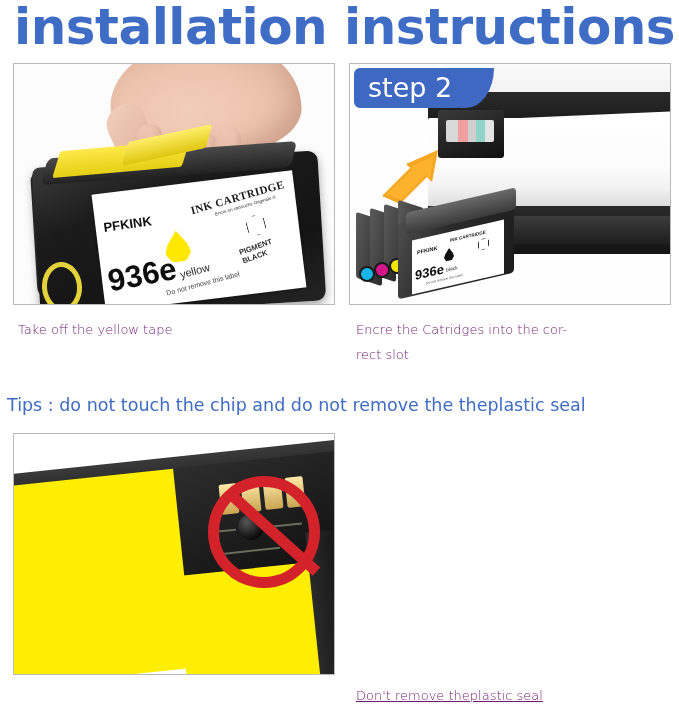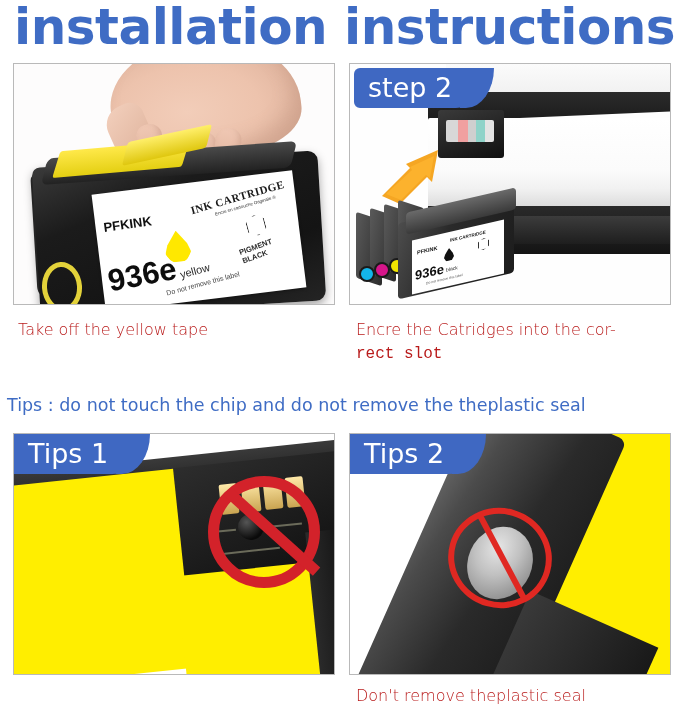--- a/index.html
+++ b/index.html
@@ -82,23 +82,23 @@
     height: 40px;
     background: #3f68c2;
     border-bottom-right-radius: 28px 40px;
     z-index: -1;
   }
 
   
   .caption {
     position: absolute;
     font-family: "DejaVu Sans", sans-serif;
-    font-size: 16px;
+    font-size: 13px;
     line-height: 25px;
-    color: #b91c1c;
+    color: #701a75;
     font-weight: 300;
   }
   .tips-line {
     position: absolute;
     left: 7px;
     top: 395px;
     font-family: "DejaVu Sans", sans-serif;
     font-size: 17.5px;
     color: #3f6cc4;
     white-space: nowrap;
@@ -547,21 +547,21 @@
         </div>
       </div>
     </div>
     <div class="badge step">step 2</div>
   </div>
 
   <div class="caption" style="left:18px; top:317px; width:300px;">Take off the yellow tape</div>
 
   <div style="position:absolute; left:356px; top:317px; width:308px;">
     <div class="caption" style="position:static;">Encre the Catridges into the cor-</div>
-    <div class="caption" style="position:static;font-family:Liberation Mono, monospace;">rect slot</div>
+    <div class="caption" style="position:static;">rect slot</div>
   </div>
 
   <div class="tips-line">Tips : do not touch the chip and do not remove the theplastic seal</div>
 
   <div class="panel" style="left:13px; top:433px; width:320px; height:240px;">
     <div class="panel-img">
       <div class="t1-bg"></div>
       <div class="t1-darkbar"></div>
       <div class="t1-chipplate"></div>
 
@@ -575,32 +575,18 @@
       <div class="t1-chiptrace" style="left:258px; top:90px; width:30px; transform:rotate(-6deg);"></div>
       <div class="t1-chiptrace" style="left:206px; top:116px; width:60px; transform:rotate(-6deg);"></div>
 
       <div class="t1-yellow1"></div>
       <div class="t1-yellow2"></div>
       <div class="t1-edgedark"></div>
 
       <div class="t1-noentry"></div>
       <div class="t1-slash"></div>
     </div>
-    <div class="badge">Tips 1</div>
   </div>
 
-  <div class="panel" style="left:349px; top:433px; width:320px; height:240px;">
-    <div class="panel-img">
-      <div class="t2-bg"></div>
-      <div class="t2-yellow"></div>
-      <div class="t2-bodyedge"></div>
-      <div class="t2-body"></div>
-      <div class="t2-lowpanel"></div>
-      <div class="t2-seal"></div>
-      <div class="t2-circle"></div>
-      <div class="t2-slash"></div>
-    </div>
-    <div class="badge">Tips 2</div>
-  </div>
-
-  <div class="caption" style="left:356px; top:683px; width:308px;">Don't remove theplastic seal</div>
+
+  <div class="caption" style="left:356px; top:683px; width:308px;text-decoration:underline;">Don't remove theplastic seal</div>
 
 </div>
 
 </body></html>

